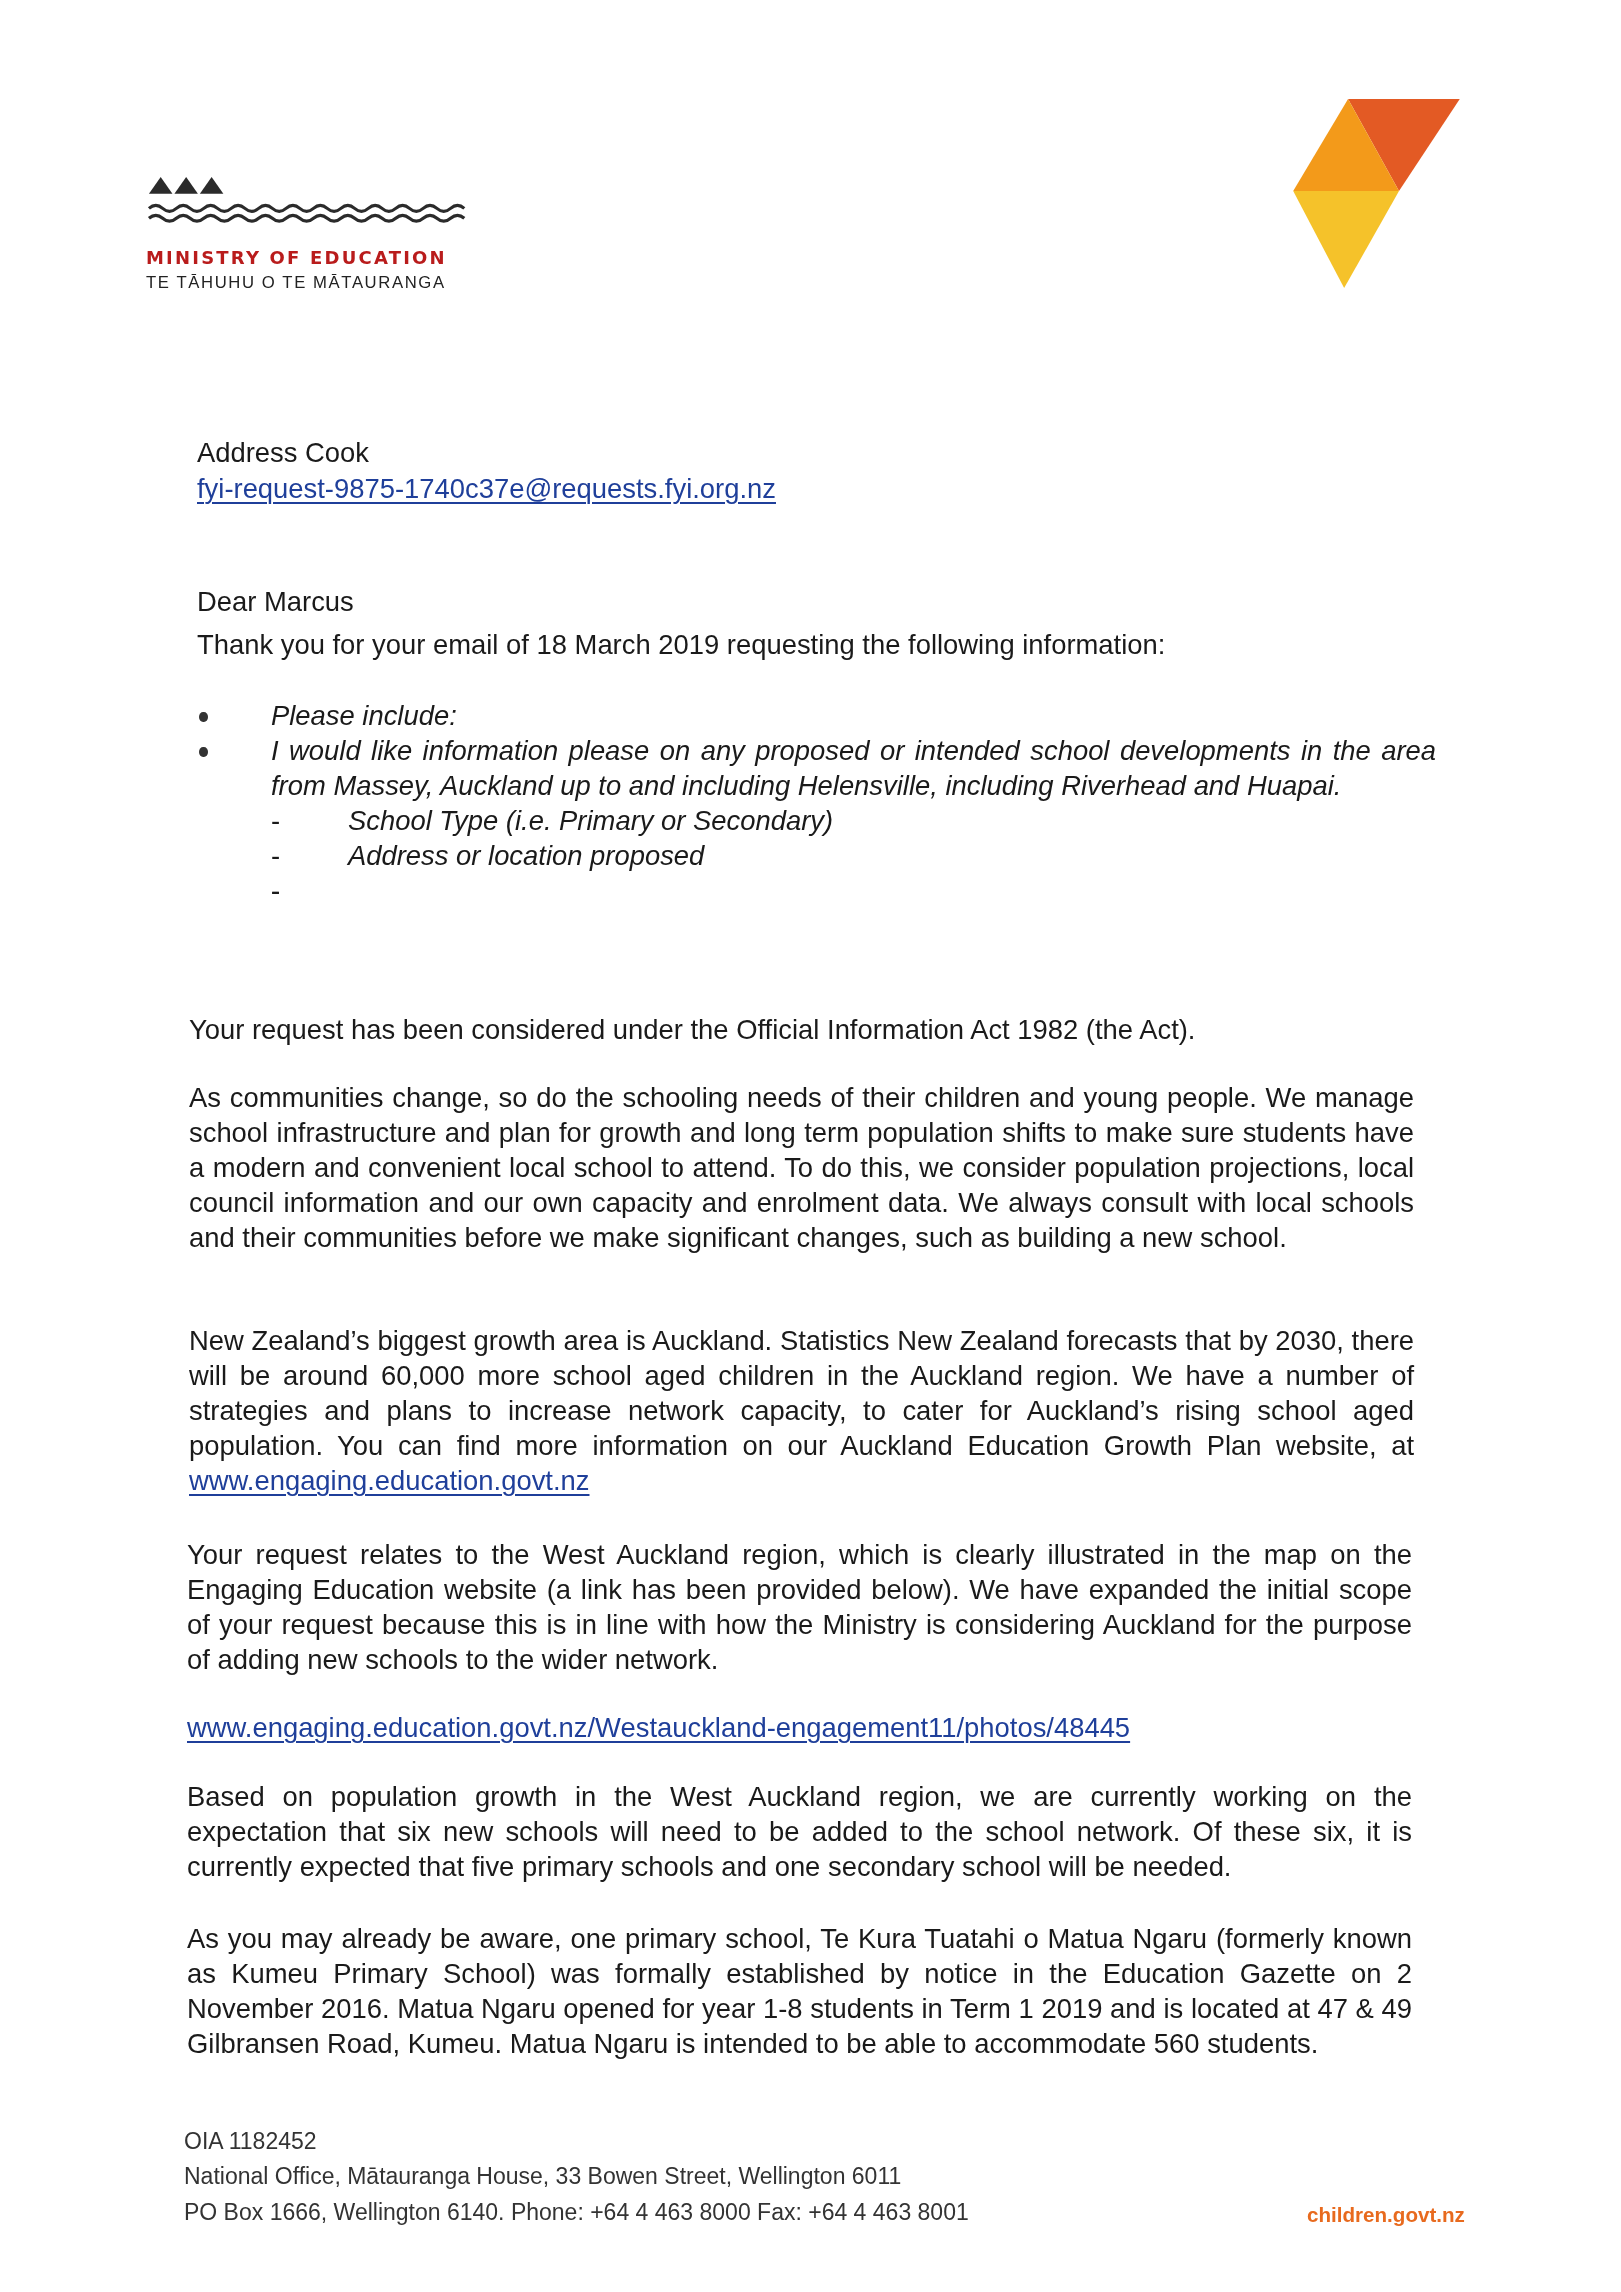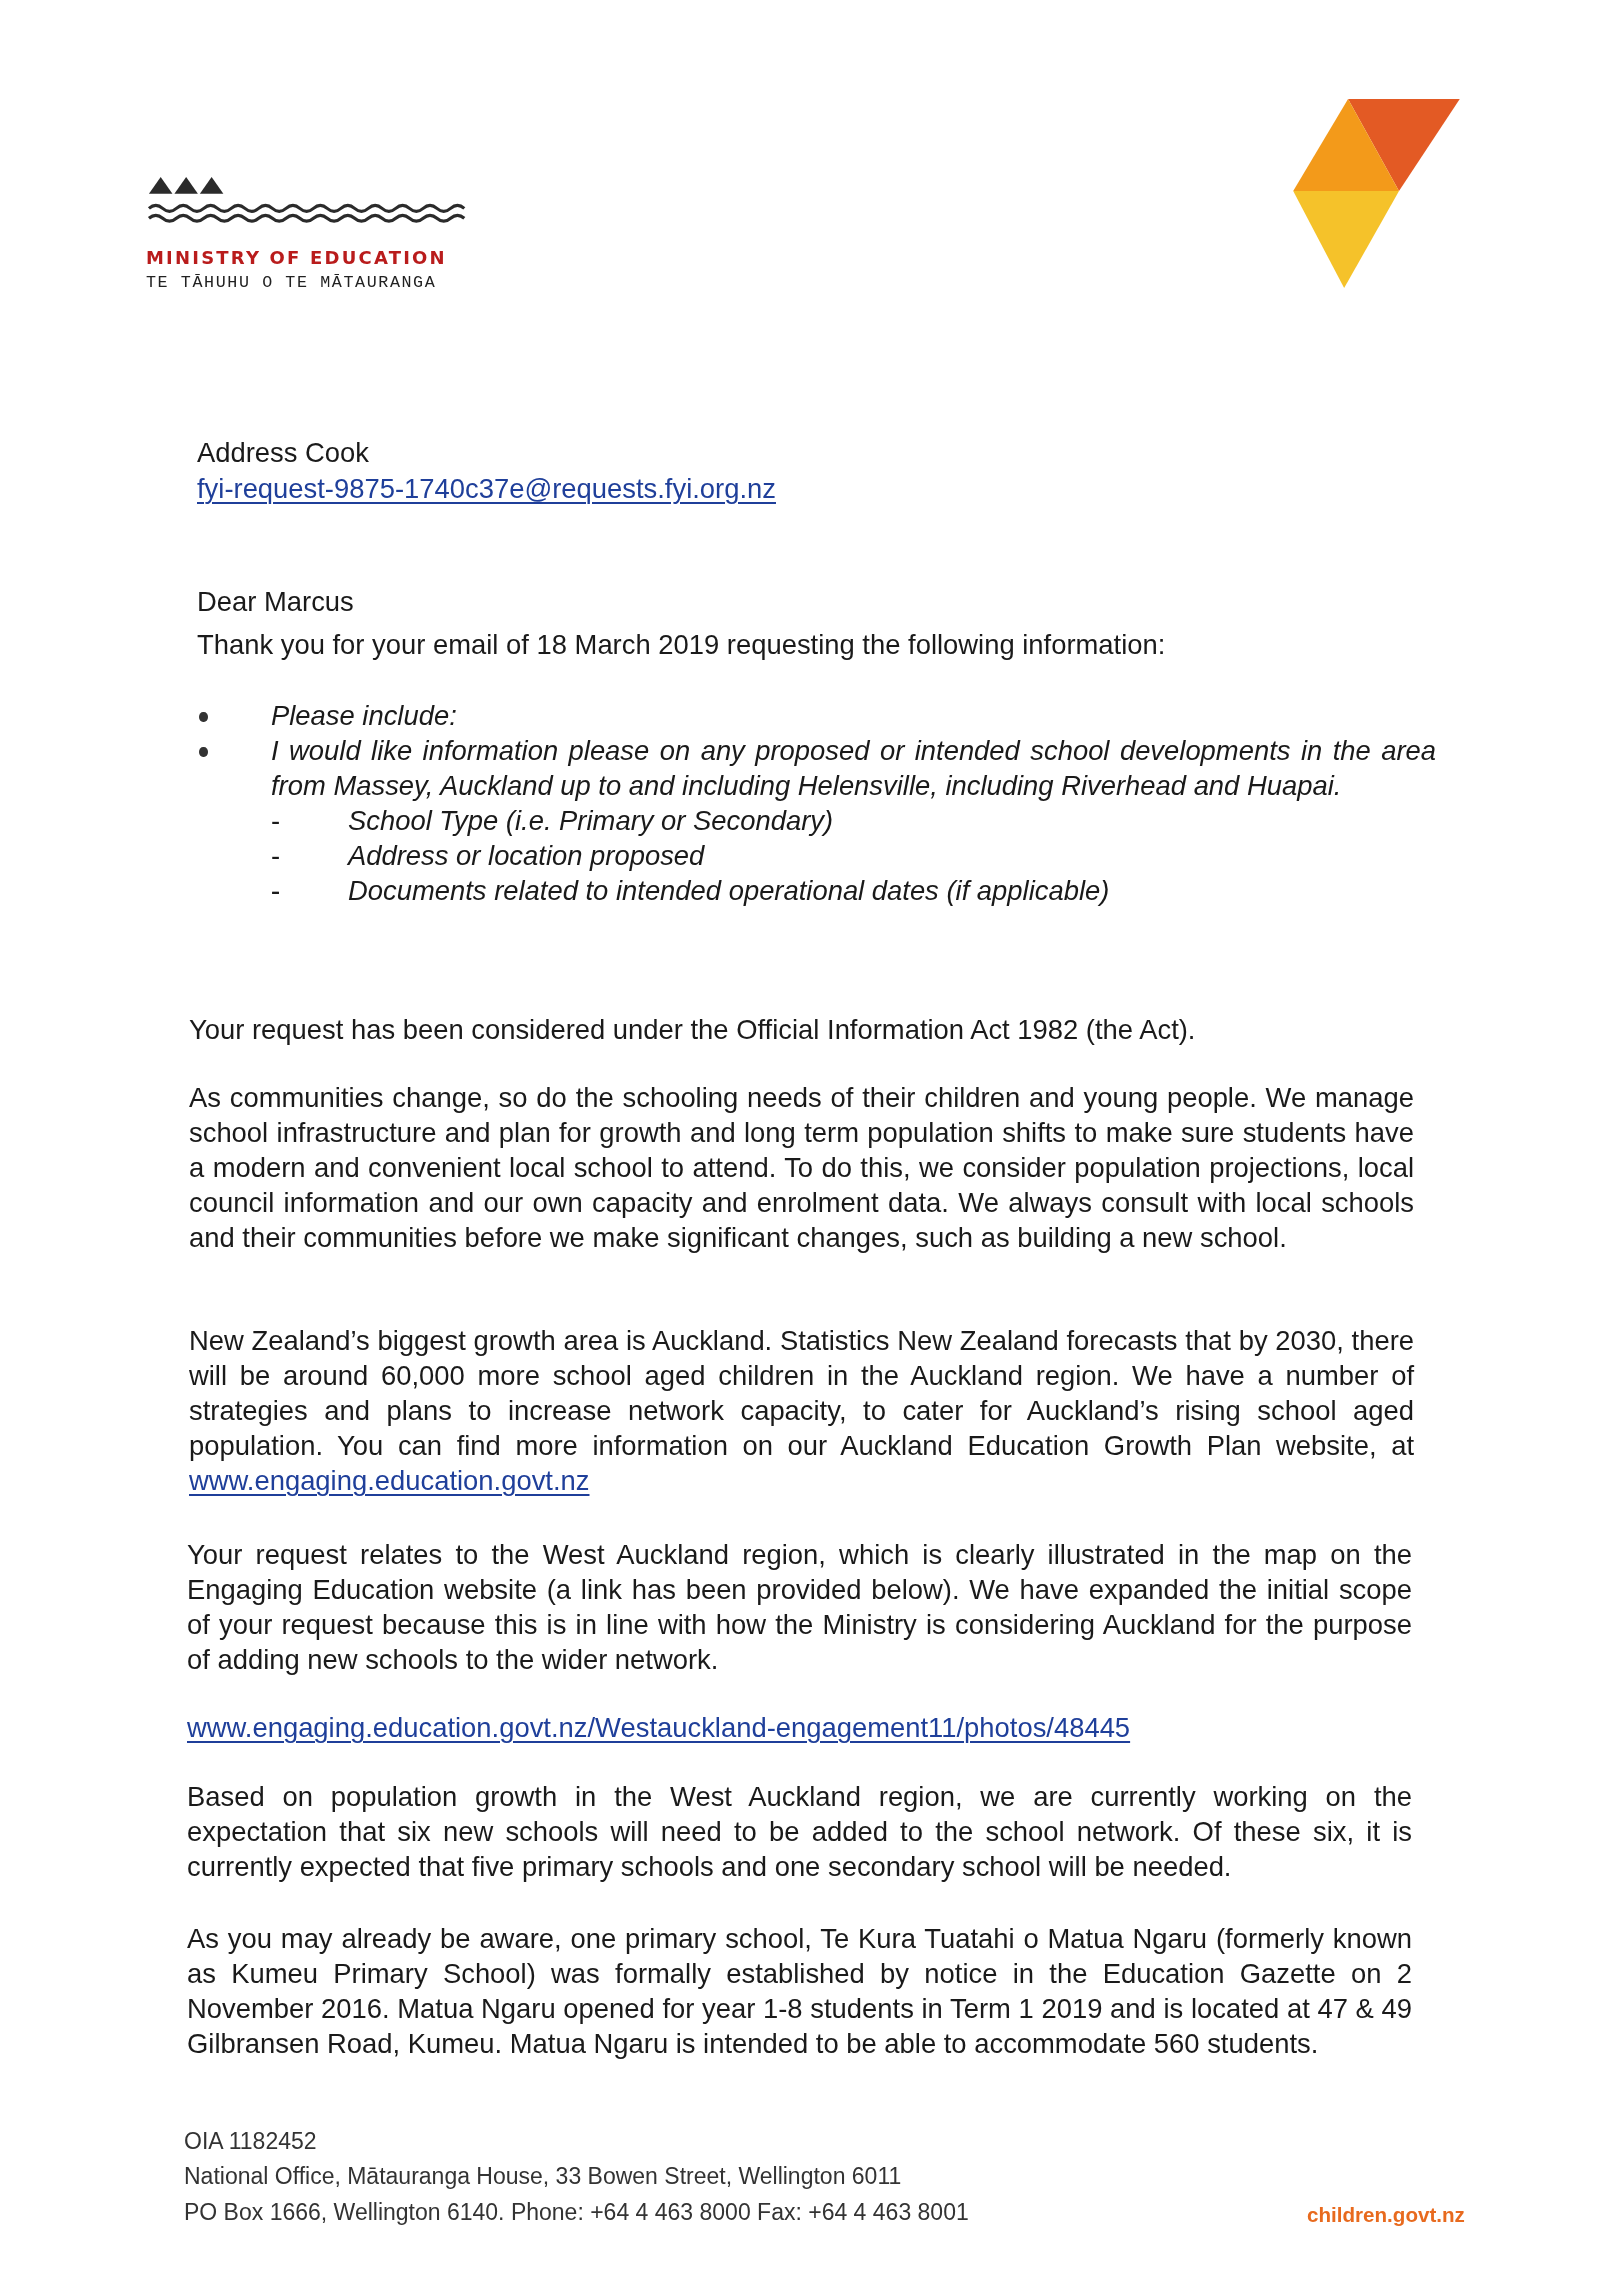--- a/index.html
+++ b/index.html
@@ -4,21 +4,21 @@
 <style>
   html, body { margin: 0; padding: 0; background: #ffffff; }
   body { width: 1621px; height: 2293px; position: relative; overflow: hidden;
          font-family: "Liberation Sans", sans-serif; color: #1a1a1a; }
   .abs { position: absolute; }
 
   
   .moe-logo { left: 146px; top: 174px; width: 333px; }
   .moe-name { left: 146px; top: 247px; font-family: "DejaVu Sans", sans-serif;
               font-weight: bold; font-size: 18px; letter-spacing: 2.2px; color: #b91c1c; }
-  .moe-sub  { left: 146px; top: 273px; font-family: Liberation Mono, monospace;
+  .moe-sub  { left: 146px; top: 273px; font-family: Liberation Sans, sans-serif;
               font-size: 16.7px; letter-spacing: 1.6px; color: #222; }
 
   .brand-mark { left: 1291px; top: 96px; width: 169px; height: 194px; }
 
   .txt { font-size: 27.4px; line-height: 35px; }
   .justify { text-align: justify; text-align-last: left; }
   .link { color: #1f3f9a; text-decoration: underline; text-decoration-thickness: 2px; text-underline-offset: 3.9px; }
 
   .recipient-name { left: 197px; top: 435px; }
   .recipient-email { left: 197px; top: 471px; }
@@ -87,21 +87,20 @@
   </div>
   <div class="sub-row">
     <span class="sub-dash">-</span>
     <span>Address or location proposed</span>
   </div>
   <div class="sub-row">
     <span class="sub-dash">-</span>
   </div>
   <div class="sub-row">
     <span class="sub-dash">-</span>
-    <span>Documents related to intended operational dates (if applicable)</span>
   </div>
 </div>
 
 <div class="abs txt para p1">Your request has been considered under the Official Information Act 1982 (the Act).</div>
 <div class="abs txt para justify p2">As communities change, so do the schooling needs of their children and young people. We manage school infrastructure and plan for growth and long term population shifts to make sure students have a modern and convenient local school to attend. To do this, we consider population projections, local council information and our own capacity and enrolment data. We always consult with local schools and their communities before we make significant changes, such as building a new school.</div>
 <div class="abs txt para justify p3">
   <span>New Zealand’s biggest growth area is Auckland. Statistics New Zealand forecasts that by 2030, there will be around 60,000 more school aged children in the Auckland region. We have a number of strategies and plans to increase network capacity, to cater for Auckland’s rising school aged population. You can find more information on our Auckland Education Growth Plan website, at </span><a class="link">www.engaging.education.govt.nz</a>
 </div>
 <div class="abs txt para justify p4">Your request relates to the West Auckland region, which is clearly illustrated in the map on the Engaging Education website (a link has been provided below).  We have expanded the initial scope of your request because this is in line with how the Ministry is considering Auckland for the purpose of adding new schools to the wider network.</div>
 <a class="abs txt link p5" style="left:187px">www.engaging.education.govt.nz/Westauckland-engagement11/photos/48445</a>

